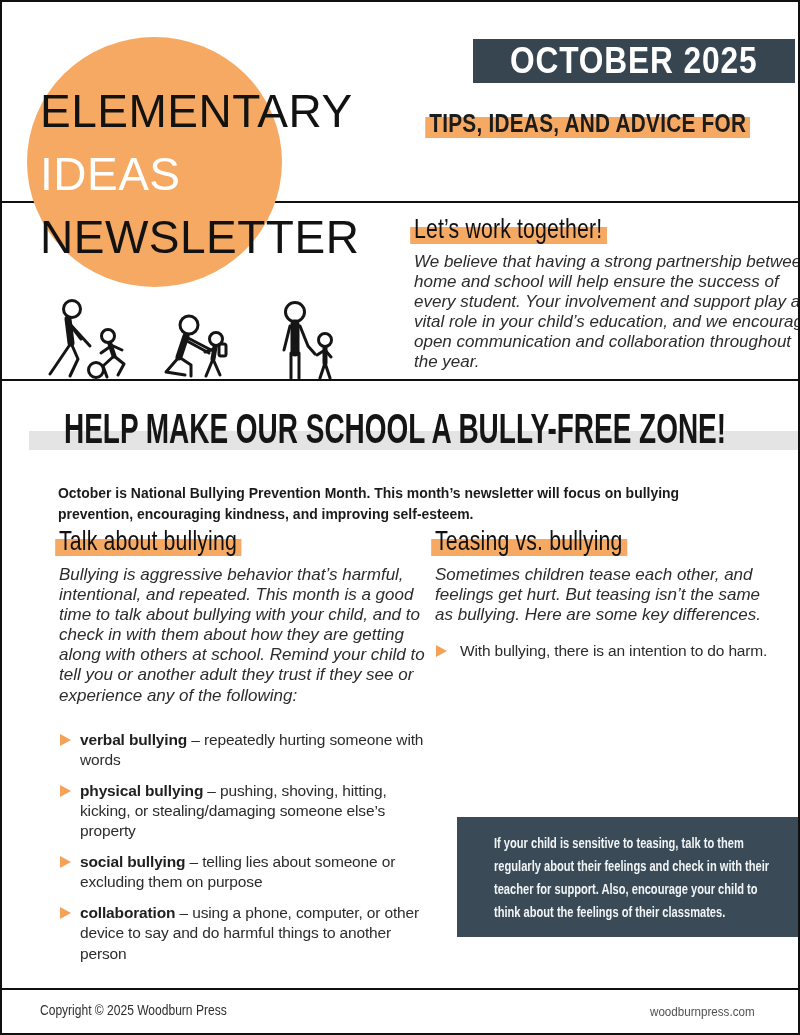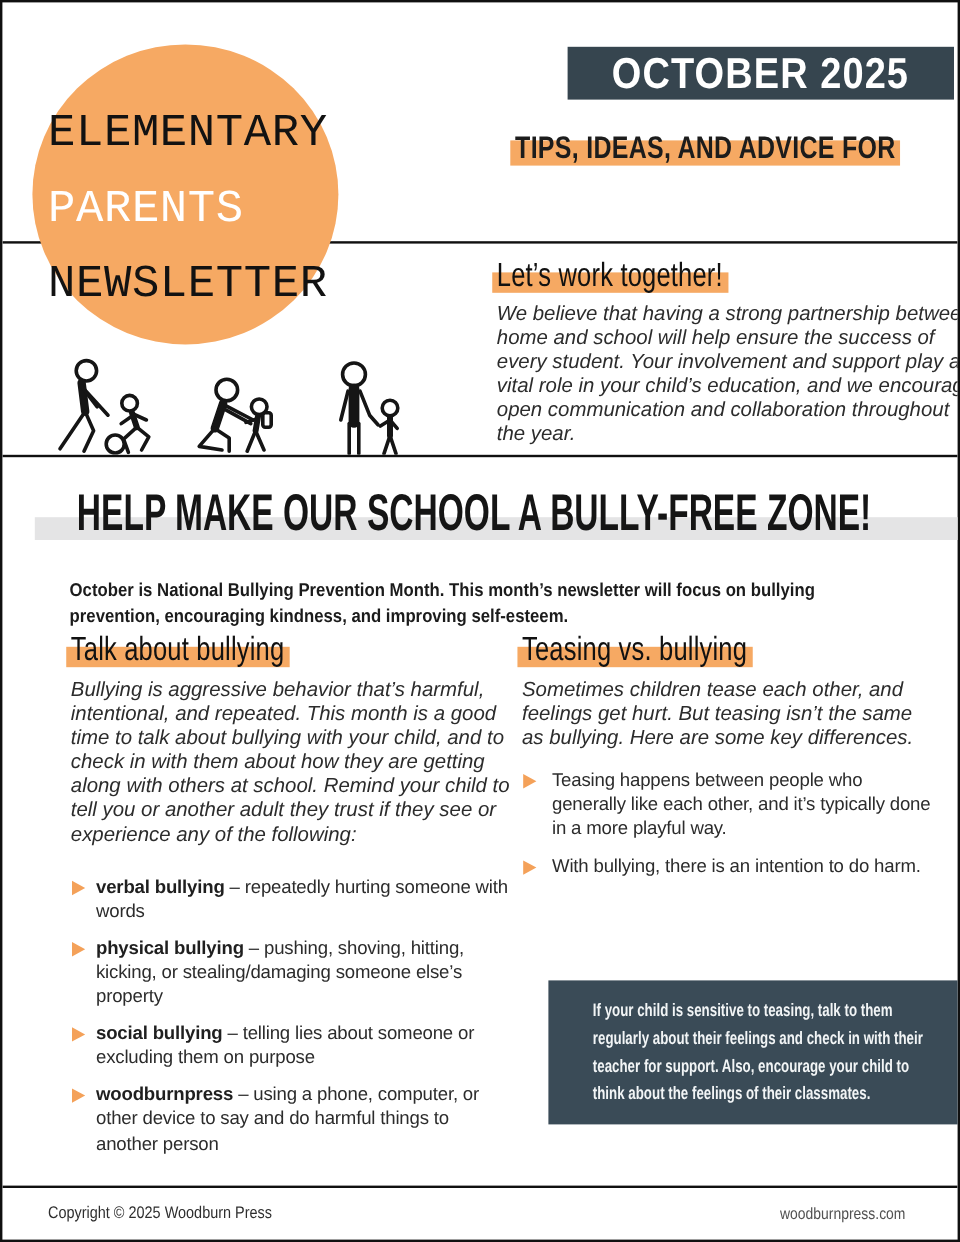--- a/index.html
+++ b/index.html
@@ -10,21 +10,21 @@
   }
   .rule{position:absolute;left:0;width:100%;height:2px;background:#101010;z-index:1;}
   .rule-top{top:199px;}
   .rule-mid{top:377px;}
   .rule-footer{top:986px;}
 
   .circle{position:absolute;left:25px;top:35px;width:255px;height:250px;border-radius:50%;
     background:#F6A963;z-index:2;}
 
   .masthead-title{position:absolute;left:38px;top:78px;z-index:3;
-    font-size:38px;line-height:63px;letter-spacing:.5px;color:#121212;white-space:nowrap;font-family:Liberation Mono, monospace;}
+    font-size:46px;line-height:63px;letter-spacing:.5px;color:#121212;white-space:nowrap;}
   .masthead-title .line{display:block;}
   .masthead-title .white{color:#ffffff;}
 
   .issue-badge{position:absolute;left:471px;top:37px;width:322px;height:44px;
     background:#36454F;z-index:3;display:flex;align-items:center;justify-content:center;}
   .issue-badge span{font-size:36px;font-weight:700;color:#fff;letter-spacing:1px;
     transform:scaleX(.88);white-space:nowrap;}
 
   .tagline{position:absolute;top:103px;right:52px;text-align:right;z-index:3;}
   .tagline-line{display:inline-block;position:relative;z-index:0;font-size:26px;font-weight:700;
@@ -91,21 +91,21 @@
 <div class="page">
 
   <div class="rule rule-top"></div>
   <div class="rule rule-mid"></div>
   <div class="rule rule-footer"></div>
 
   <div class="circle"></div>
 
   <h1 class="masthead-title" style="margin:0;font-weight:400;">
     <span class="line">ELEMENTARY</span>
-    <span class="line white">PARENTS</span>
+    <span class="line white">IDEAS</span>
     <span class="line">NEWSLETTER</span>
   </h1>
 
   <div class="issue-badge">
     <span>OCTOBER 2025</span>
   </div>
 
   <div class="tagline">
     <div class="row"><span class="tagline-line">TIPS, IDEAS, AND ADVICE FOR</span></div>
   </div>
@@ -170,29 +170,28 @@
 
   <p class="intro">October is National Bullying Prevention Month. This month’s newsletter will focus on bullying prevention, encouraging kindness, and improving self-esteem.</p>
 
   <div class="column col-left">
     <h3 class="hl-heading">Talk about bullying</h3>
     <p class="body-text">Bullying is aggressive behavior that’s harmful, intentional, and repeated. This month is a good time to talk about bullying with your child, and to check in with them about how they are getting along with others at school. Remind your child to tell you or another adult they trust if they see or experience any of the following:</p>
     <ul class="arrow-list">
       <li><span class="term">verbal bullying</span><span> – repeatedly hurting someone with words</span></li>
       <li><span class="term">physical bullying</span><span> – pushing, shoving, hitting, kicking, or stealing/damaging someone else’s property</span></li>
       <li><span class="term">social bullying</span><span> – telling lies about someone or excluding them on purpose</span></li>
-      <li><span class="term">woodburnpress</span><span> – using a phone, computer, or other device to say and do harmful things to another person</span></li>
+      <li><span class="term">collaboration</span><span> – using a phone, computer, or other device to say and do harmful things to another person</span></li>
     </ul>
   </div>
 
   <div class="column col-right">
     <h3 class="hl-heading">Teasing vs. bullying</h3>
     <p class="body-text">Sometimes children tease each other, and feelings get hurt. But teasing isn’t the same as bullying. Here are some key differences.</p>
     <ul class="arrow-list">
-      <li>Teasing happens between people who generally like each other, and it’s typically done in a more playful way.</li>
       <li>With bullying, there is an intention to do harm.</li>
     </ul>
   </div>
 
   <div class="tipbox">
     <p>If your child is sensitive to teasing, talk to them regularly about their feelings and check in with their teacher for support. Also, encourage your child to think about the feelings of their classmates.</p>
   </div>
 
   <div class="footer-left">Copyright © 2025 Woodburn Press</div>
   <div class="footer-right">woodburnpress.com</div>

